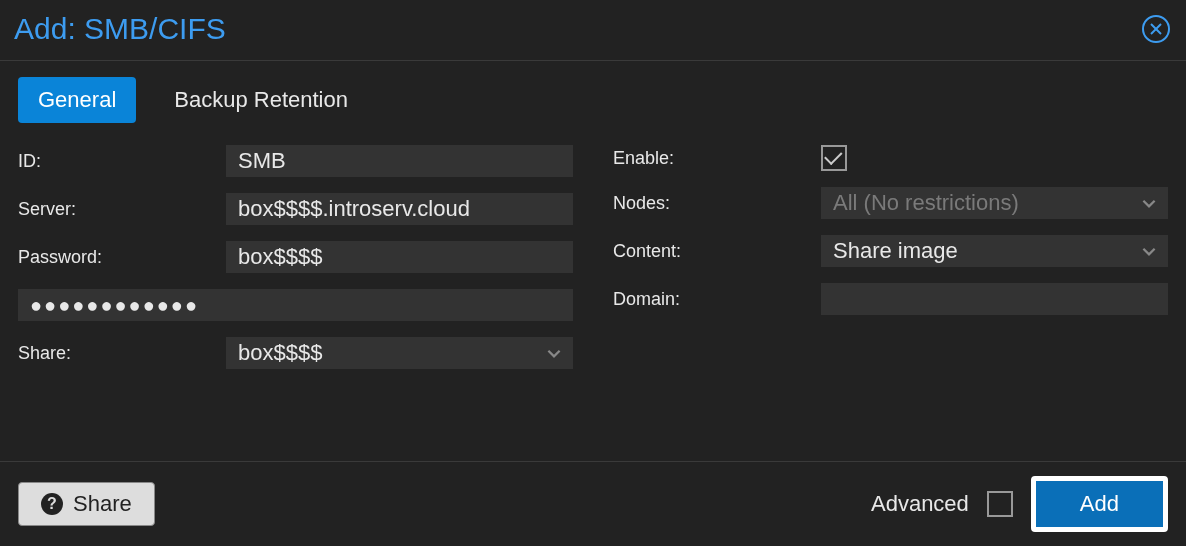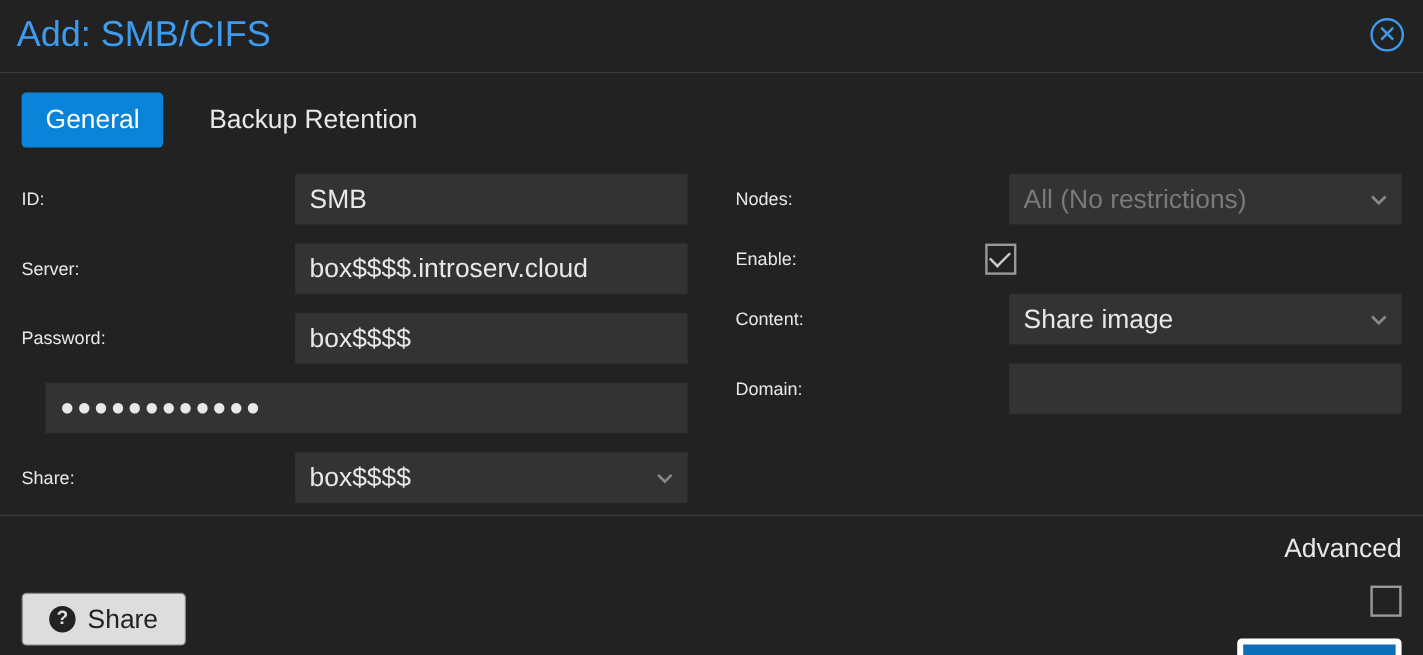--- a/index.html
+++ b/index.html
@@ -73,34 +73,33 @@
     flex-direction: column;
     gap: 16px;
   }
   .row {
     display: flex;
     align-items: center;
   }
   .label {
     width: 208px;
     color: #e8e8e8;
-    font-size: 15px;
+    font-size: 18px;
   }
   .field {
     flex: 1;
-    height: 42px;
+    height: 32px;
     background: #333;
     border: none;
     color: #e8e8e8;
     font-size: 22px;
     padding: 0 12px;
     position: relative;
     display: flex;
     align-items: center;
-    margin-left: 20px;
   }
   input.field { outline: none; }
   .field.disabled { color: #7a7a7a; }
   .dropdown {
     position: relative;
   }
   .chevron {
     position: absolute;
     right: 10px;
     top: 50%;
@@ -152,23 +151,22 @@
     background: #222;
     color: #ddd;
     display: flex;
     align-items: center;
     justify-content: center;
     font-weight: bold;
     font-size: 16px;
   }
   .footer-right {
     display: flex;
-    align-items: flex-end;
+    align-items: center;
     gap: 18px;
-    flex-direction: column;
   }
   .adv-label {
     font-size: 22px;
     color: #e8e8e8;
   }
   .add-btn {
     background: #0a6fb8;
     color: #fff;
     border: 5px solid #ffffff;
     border-radius: 4px;
@@ -237,34 +235,34 @@
               </svg>
           </span>
         </div>
       </div>
 
     </div>
 
     <div class="col">
 
       <div class="row">
+        <div class="label">Enable:</div>
+        <div class="checkbox checked"></div>
+      </div>
+
+      <div class="row">
         <div class="label">Nodes:</div>
         <div class="field dropdown disabled">
           <span>All (No restrictions)</span>
           <span class="chevron">
             <svg viewBox="0 0 16 16" fill="none" stroke="currentColor" stroke-width="2">
                 <polyline points="3,6 8,11 13,6"></polyline>
               </svg>
           </span>
         </div>
-      </div>
-
-      <div class="row">
-        <div class="label">Enable:</div>
-        <div class="checkbox checked"></div>
       </div>
 
       <div class="row">
         <div class="label">Content:</div>
         <div class="field dropdown">
           <span>Share image</span>
           <span class="chevron">
             <svg viewBox="0 0 16 16" fill="none" stroke="currentColor" stroke-width="2">
                 <polyline points="3,6 8,11 13,6"></polyline>
               </svg>

